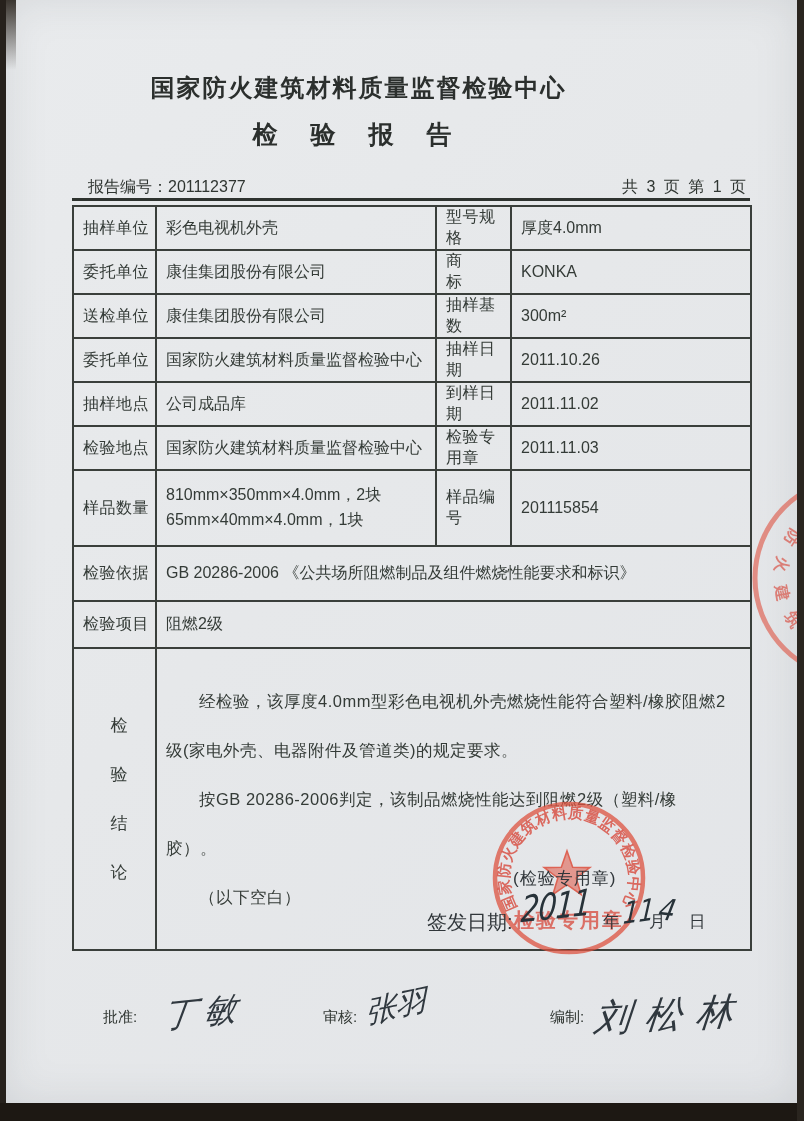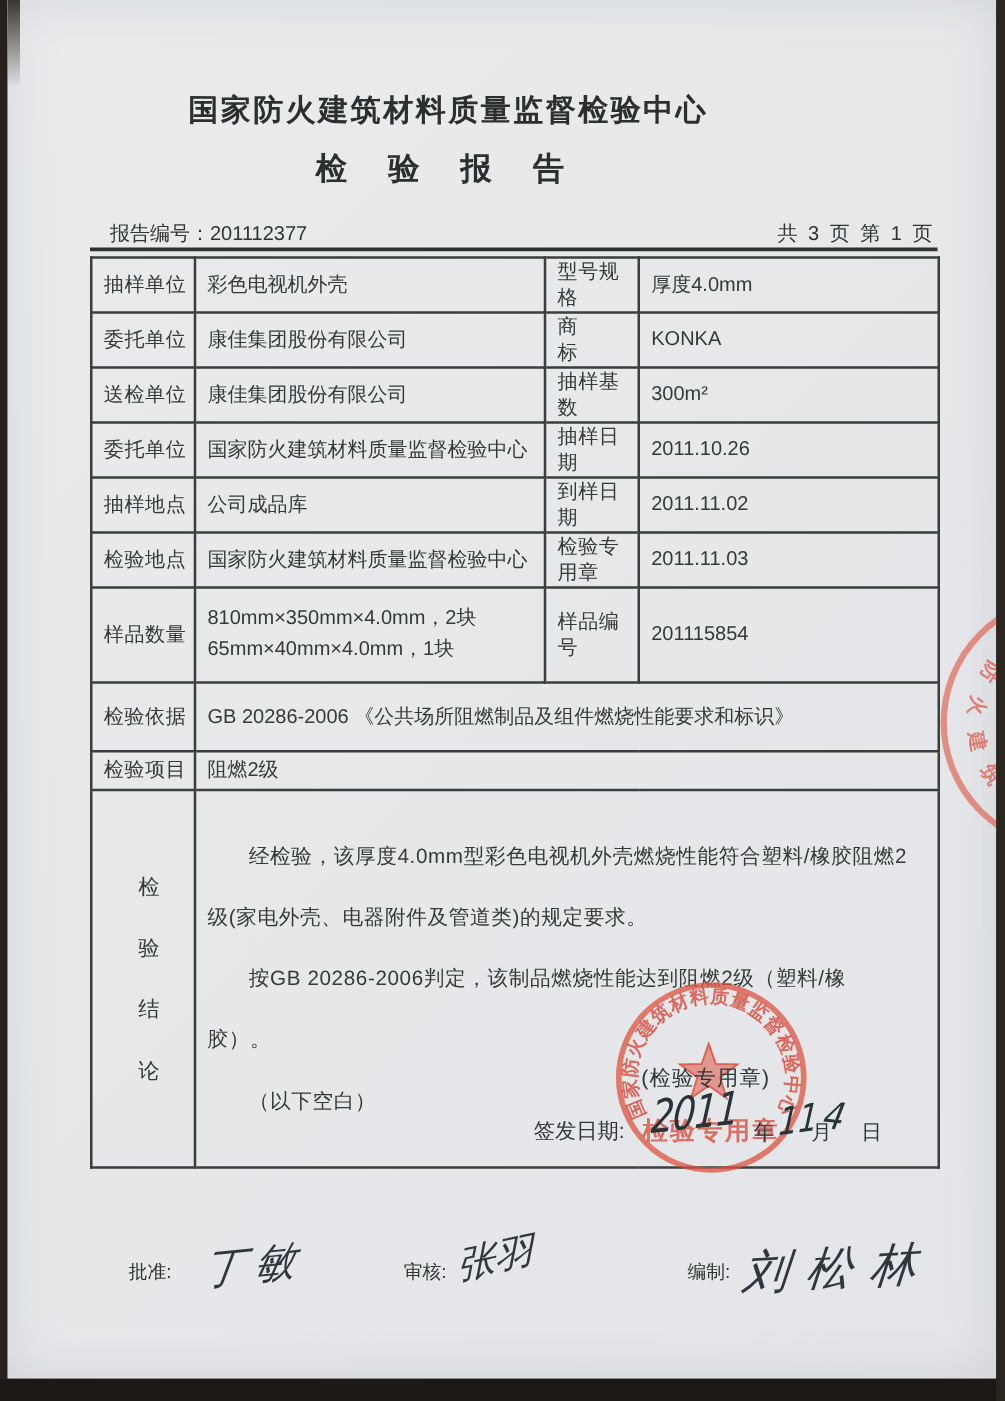--- a/index.html
+++ b/index.html
@@ -37,21 +37,21 @@
   col.c1{width:83px;} col.c2{width:280px;} col.c3{width:75px;} col.c4{width:240px;}
   td.lbl{letter-spacing:0.5px;}
   td.wrapcell{line-height:1.55;padding-top:2px;padding-right:6px;}
   .lbl2line div{line-height:1.2;}
   td.concl-label{padding:0;}
   .vlabel{display:flex;flex-direction:column;align-items:center;justify-content:center;gap:26px;height:100%;font-size:17px;}
   td.concl-body{position:relative;vertical-align:top;padding:14px 10px 0 16px;}
   .concl-para{width:560px;font-size:16.5px;line-height:49px;letter-spacing:0.5px;margin:0 0 0 0;}
   .indent{text-indent:2em;}
   .seal-note{position:absolute;left:356px;top:218px;font-size:17px;color:#30363a;letter-spacing:1px;z-index:6;}
-  .signdate-label{position:absolute;left:270px;top:260px;font-size:17px;color:#30363a;z-index:6;text-align:right;}
+  .signdate-label{position:absolute;left:270px;top:260px;font-size:20px;color:#30363a;z-index:6;text-align:right;}
   .date-unit{position:absolute;font-size:16.5px;color:#30363a;z-index:6;}
   .hw{font-family:"DejaVu Sans",sans-serif;font-style:italic;color:#273239;z-index:7;position:absolute;}
   .seal-svg{position:absolute;left:311px;top:146px;z-index:5;opacity:.88;}
   .edge-seal-svg{position:absolute;left:734px;top:462px;z-index:5;opacity:.8;}
   .signoff-label{position:absolute;top:1008px;font-size:15px;color:#2f3531;}
   .sig{position:absolute;font-family:"DejaVu Sans",sans-serif;font-style:italic;color:#30383f;}
   .bottom-strip{position:absolute;left:0;top:1103px;width:804px;height:18px;background:#1d1813;}
   .right-strip{position:absolute;left:797px;top:0;width:7px;height:1121px;background:#2a251f;}
 </style>
 </head>
@@ -118,21 +118,21 @@
     <tr style="height:76px;border-radius:13px;">
       <td class="lbl">样品数量</td>
       <td class="wrapcell">810mm×350mm×4.0mm，2块65mm×40mm×4.0mm，1块</td>
       <td class="lbl">样品编号</td>
       <td>201115854</td>
     </tr>
     <tr style="height:55px;">
       <td class="lbl">检验依据</td>
       <td colspan="3">GB 20286-2006 《公共场所阻燃制品及组件燃烧性能要求和标识》</td>
     </tr>
-    <tr style="height:31px;padding-left:30px;">
+    <tr style="height:47px;padding-left:30px;">
       <td class="lbl">检验项目</td>
       <td colspan="3">阻燃2级</td>
     </tr>
     <tr style="height:302px;">
       <td class="concl-label">
         <div class="vlabel">
           <span>检</span>
           <span>验</span>
           <span>结</span>
           <span>论</span>

